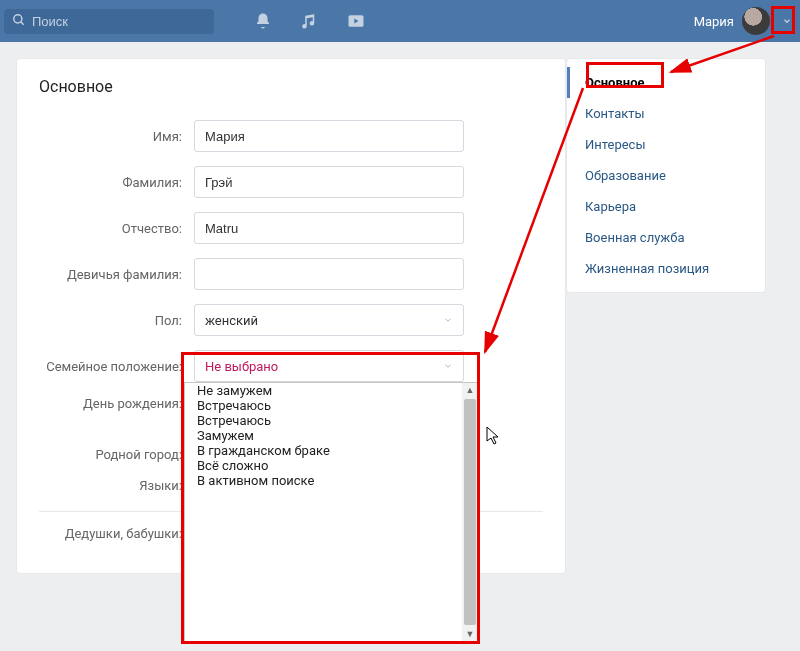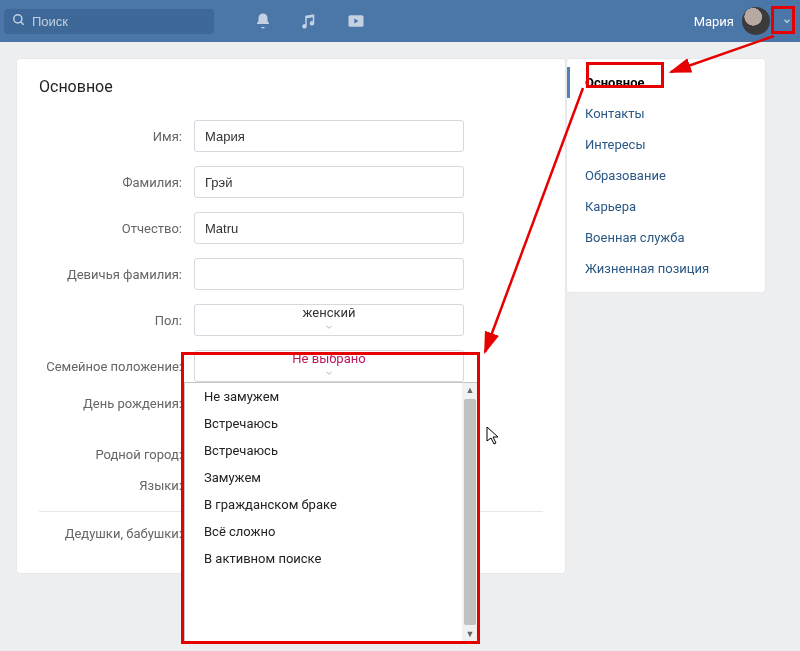--- a/index.html
+++ b/index.html
@@ -103,21 +103,20 @@
     border-radius: 3px;
     padding: 0 10px;
     font-size: 13px;
     background: #fff;
     color: #333;
     outline: none;
   }
   .select-box {
     display:flex; align-items:center; justify-content:space-between;
     cursor: pointer;
-    flex-direction: column;
   }
   .select-box.placeholder { color: #be185d; }
   .chev { color: #9aa7b5; }
   .divider {
     border-top: 1px solid #e7e8ec;
     margin: 18px 0 14px 0;
   }
   .side-panel {
     background: #fff;
     border: 1px solid #e7e8ec;
@@ -142,25 +141,24 @@
     position: absolute;
     border: 1px solid #c5c5c5;
     background: #fff;
     display: flex;
   }
   .dropdown-list {
     flex:1;
     overflow-y: auto;
   }
   .dropdown-item {
-    padding: 6px 12px;
+    padding: 0 12px;
     font-size: 13px;
     color: #222;
     cursor: pointer;
-    margin-left: 7px;
   }
   .dd-scrollbar {
     width: 16px;
     background: #f1f1f1;
     display:flex; flex-direction:column;
     align-items:center;
   }
   .dd-scroll-arrow { font-size:9px; color:#666; padding:2px 0; }
   .dd-scroll-thumb { width:12px; flex:1; background:#c1c1c1; margin:2px 0; border-radius:2px; }
   

